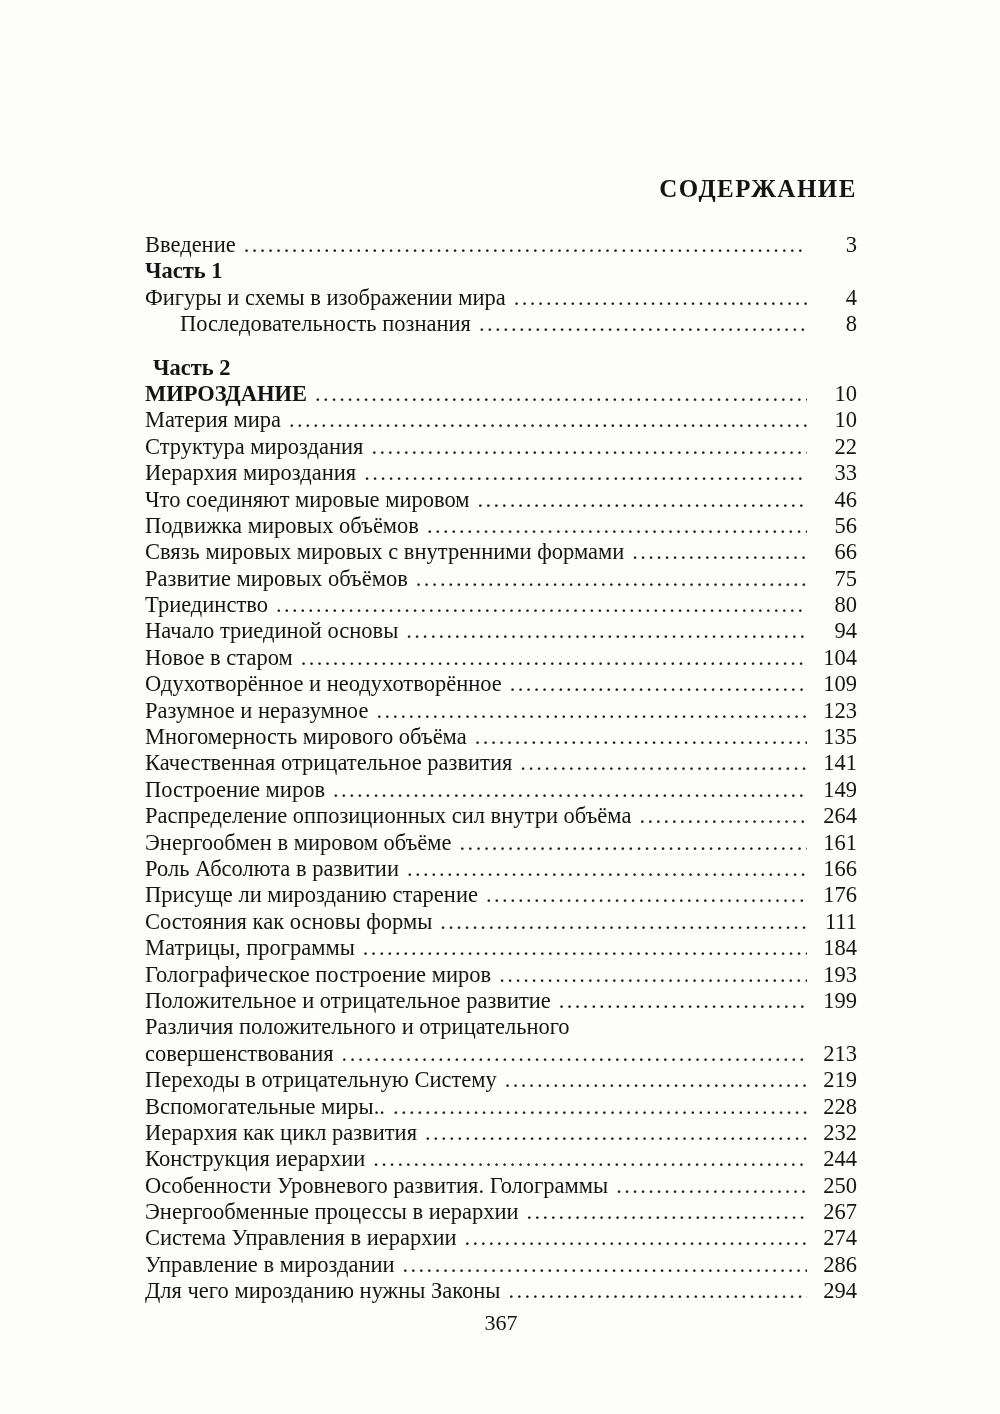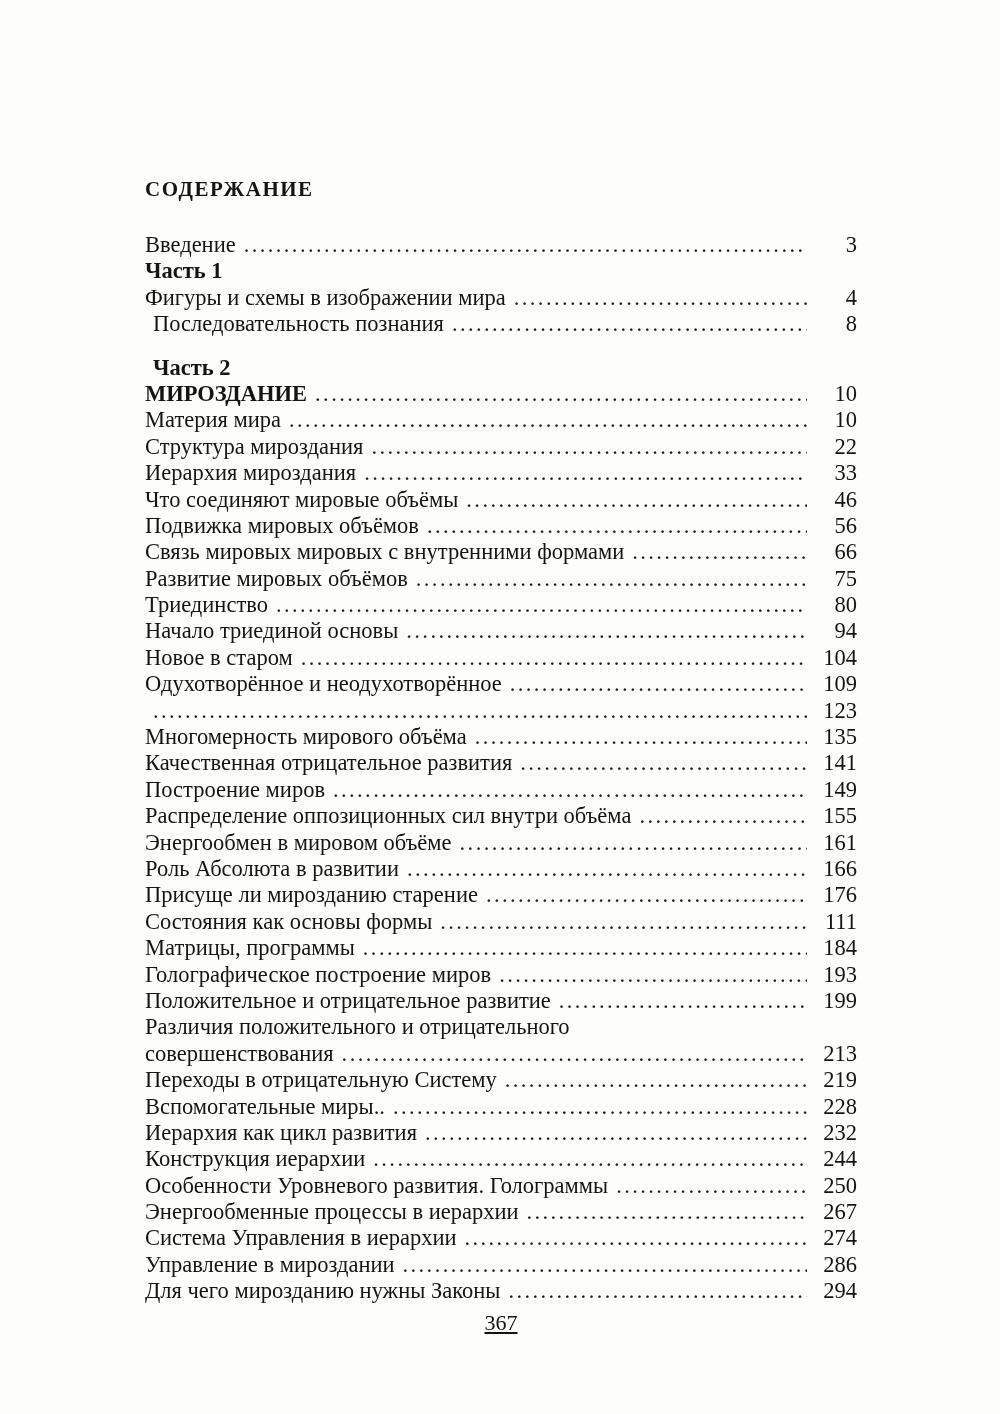--- a/index.html
+++ b/index.html
@@ -17,23 +17,23 @@
     font-family: "Liberation Serif", "DejaVu Serif", serif;
     overflow: hidden;
   }
   .content {
     position: absolute;
     left: 145px;
     top: 176px;
     width: 712px;
   }
   .doc-title {
-    text-align: left;
+    text-align: right;
     font-weight: bold;
-    font-size: 21px;
+    font-size: 25px;
     letter-spacing: 1.5px;
     line-height: 26px;
     margin: 0 0 30px 0;
   }
   .toc-list {
     width: 100%;
   }
   .toc-row {
     display: flex;
     align-items: center;
@@ -62,21 +62,20 @@
   }
   .pagenum {
     flex: 0 0 auto;
     min-width: 44px;
     text-align: right;
   }
   .folio {
     text-align: center;
     font-size: 22px;
     margin-top: 5px;
-    text-decoration: underline;
   }
 </style>
 </head>
 <body>
 
 <div class="page">
   <div class="content">
     <h1 class="doc-title">СОДЕРЖАНИЕ</h1>
 
     <div class="toc-list" id="toc-list">
@@ -87,21 +86,21 @@
         </div>
         <div class="toc-row bold">
           <span class="toc-label">Часть 1</span>
           <span class="leader empty">........................................................................................................................................................................................................</span>
         </div>
         <div class="toc-row">
           <span class="toc-label">Фигуры и схемы в изображении мира</span>
           <span class="leader">........................................................................................................................................................................................................</span>
           <span class="pagenum">4</span>
         </div>
-        <div class="toc-row" style="padding-left: 8px;">
+        <div class="toc-row" style="padding-left: 8px; margin-left: 27px;">
           <span class="toc-label">Последовательность познания</span>
           <span class="leader">........................................................................................................................................................................................................</span>
           <span class="pagenum">8</span>
         </div>
         <div class="toc-row bold" style="padding-left: 8px; margin-top: 17px;">
           <span class="toc-label">Часть 2</span>
           <span class="leader empty">........................................................................................................................................................................................................</span>
         </div>
         <div class="toc-row bold">
           <span class="toc-label">МИРОЗДАНИЕ</span>
@@ -117,21 +116,21 @@
           <span class="toc-label">Структура мироздания</span>
           <span class="leader">........................................................................................................................................................................................................</span>
           <span class="pagenum">22</span>
         </div>
         <div class="toc-row">
           <span class="toc-label">Иерархия мироздания</span>
           <span class="leader">........................................................................................................................................................................................................</span>
           <span class="pagenum">33</span>
         </div>
         <div class="toc-row">
-          <span class="toc-label">Что соединяют мировые объёмы</span>
+          <span class="toc-label">Что соединяют мировые мировом</span>
           <span class="leader">........................................................................................................................................................................................................</span>
           <span class="pagenum">46</span>
         </div>
         <div class="toc-row">
           <span class="toc-label">Подвижка мировых объёмов</span>
           <span class="leader">........................................................................................................................................................................................................</span>
           <span class="pagenum">56</span>
         </div>
         <div class="toc-row">
           <span class="toc-label">Связь мировых мировых с внутренними формами</span>
@@ -157,20 +156,21 @@
           <span class="toc-label">Новое в старом</span>
           <span class="leader">........................................................................................................................................................................................................</span>
           <span class="pagenum">104</span>
         </div>
         <div class="toc-row">
           <span class="toc-label">Одухотворённое и неодухотворённое</span>
           <span class="leader">........................................................................................................................................................................................................</span>
           <span class="pagenum">109</span>
         </div>
         <div class="toc-row">
+          <span class="toc-label">Разумное и неразумное</span>
           <span class="leader">........................................................................................................................................................................................................</span>
           <span class="pagenum">123</span>
         </div>
         <div class="toc-row">
           <span class="toc-label">Многомерность мирового объёма</span>
           <span class="leader">........................................................................................................................................................................................................</span>
           <span class="pagenum">135</span>
         </div>
         <div class="toc-row">
           <span class="toc-label">Качественная отрицательное развития</span>
@@ -178,21 +178,21 @@
           <span class="pagenum">141</span>
         </div>
         <div class="toc-row">
           <span class="toc-label">Построение миров</span>
           <span class="leader">........................................................................................................................................................................................................</span>
           <span class="pagenum">149</span>
         </div>
         <div class="toc-row">
           <span class="toc-label">Распределение оппозиционных сил внутри объёма</span>
           <span class="leader">........................................................................................................................................................................................................</span>
-          <span class="pagenum">155</span>
+          <span class="pagenum">264</span>
         </div>
         <div class="toc-row">
           <span class="toc-label">Энергообмен в мировом объёме</span>
           <span class="leader">........................................................................................................................................................................................................</span>
           <span class="pagenum">161</span>
         </div>
         <div class="toc-row">
           <span class="toc-label">Роль Абсолюта в развитии</span>
           <span class="leader">........................................................................................................................................................................................................</span>
           <span class="pagenum">166</span>

